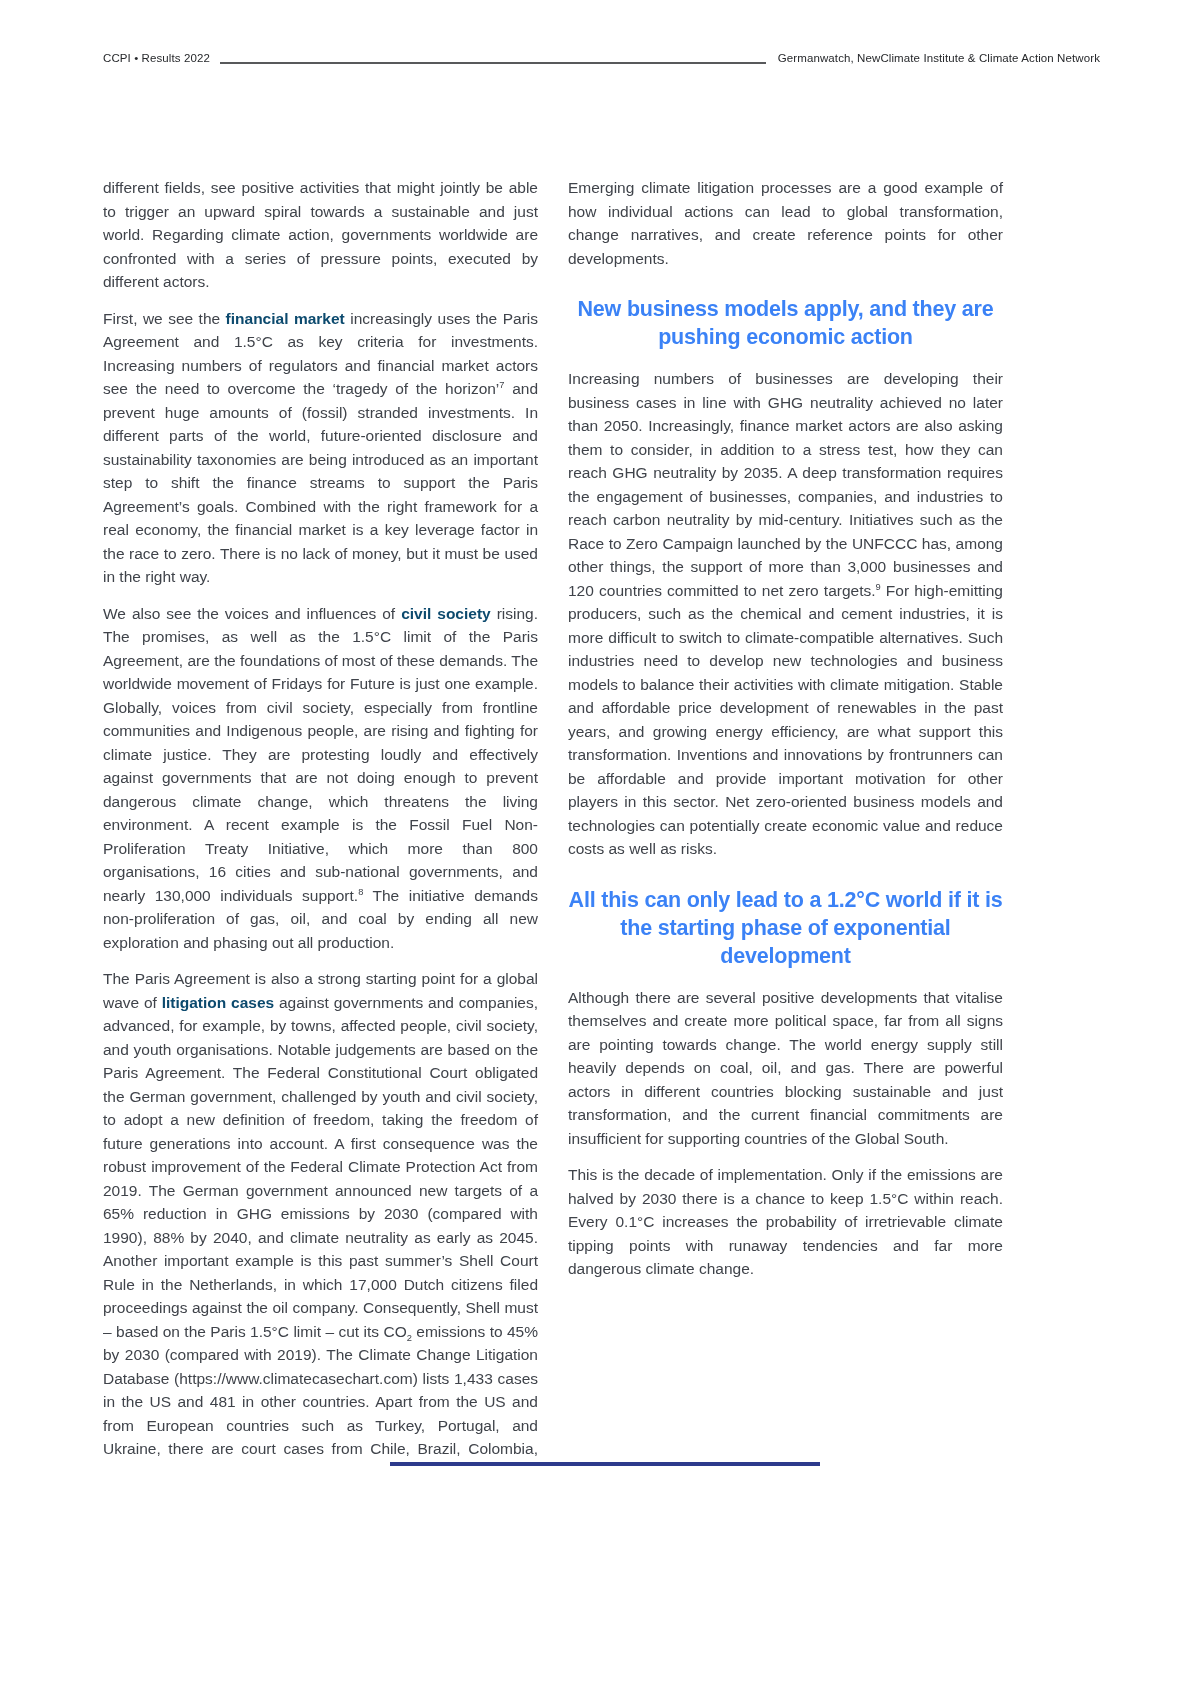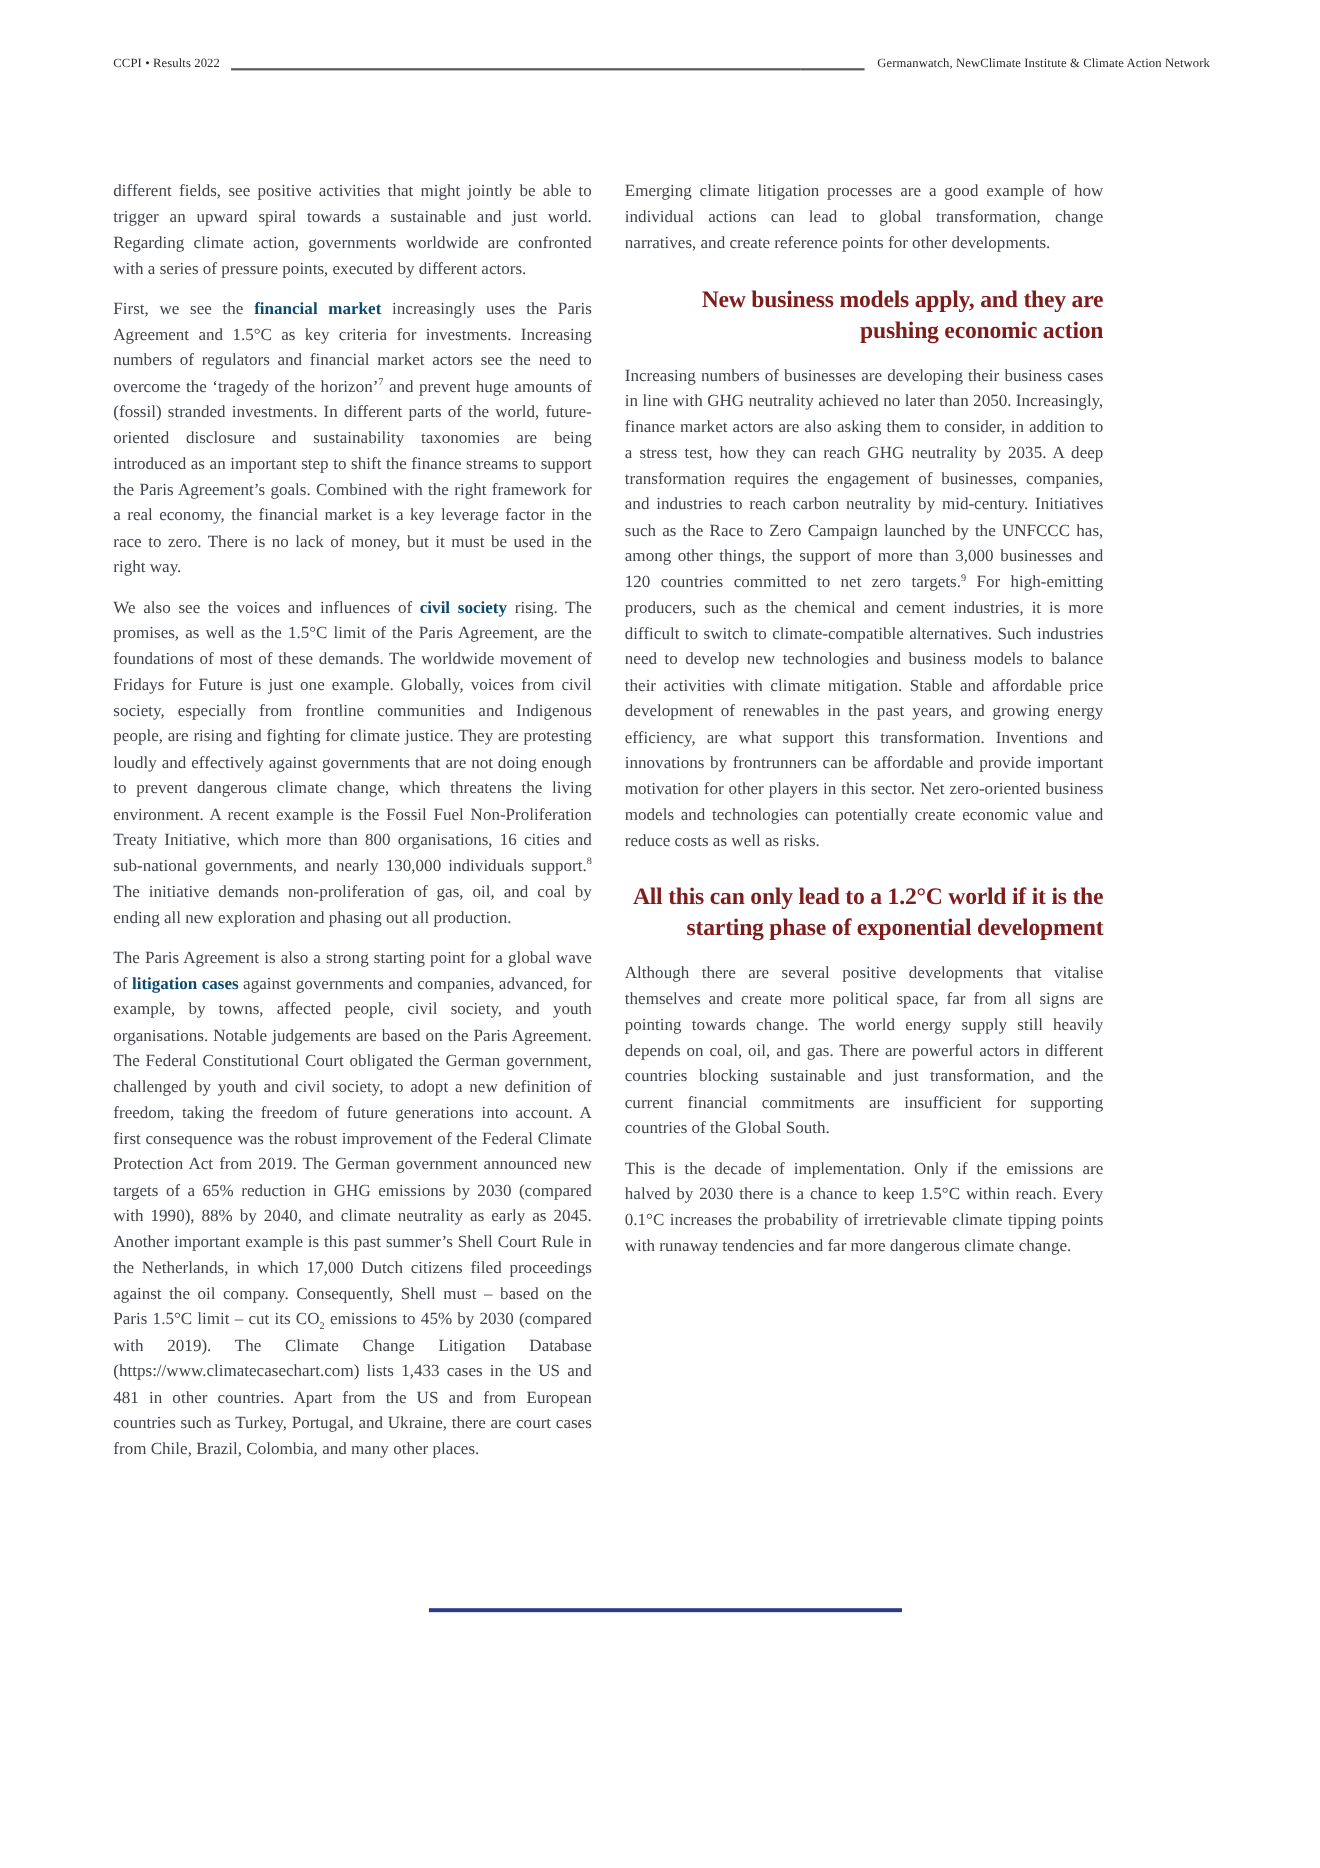--- a/index.html
+++ b/index.html
@@ -2,21 +2,21 @@
 <html><head>
 <meta charset="utf-8">
 <style>
   html, body { margin: 0; padding: 0; background: #ffffff; }
   .page {
     position: relative;
     width: 1200px;
     height: 1466px;
     background: #ffffff;
     overflow: hidden;
-    font-family: Liberation Serif, serif;
+    font-family: Liberation Sans, sans-serif;
   }
 
   
   .hdr {
     position: absolute;
     top: 28px;
     left: 103px;
     width: 997px;
     height: 74px;
     display: flex;
@@ -43,21 +43,21 @@
     color: #141724;
     letter-spacing: 0.5px;
     margin-left: 7px;
     position: relative;
     top: 1px;
   }
 
   
   .cols {
     position: absolute;
-    top: 162px;
+    top: 176px;
     left: 103px;
     width: 900px;
     display: flex;
     gap: 30px;
   }
   .col { width: 435px; }
   .col p {
     margin: 0 0 13px 0;
     font-size: 15.5px;
     line-height: 23.5px;
@@ -65,23 +65,23 @@
     color: #3f434a;
   }
   .col p strong { font-weight: 700; color: #0c4a6e; }
   .col p sup { font-size: 0.6em; line-height: 0; }
   .col p sub { font-size: 0.6em; line-height: 0; }
   .col h2 {
     margin: 25px 0 16px 0;
     font-size: 21.5px;
     line-height: 28px;
     font-weight: 700;
-    color: #7f1d1d;
+    color: #3b82f6;
     letter-spacing: -0.2px;
-    text-align: right;
+    text-align: center;
   }
 
   
   .footer-num {
     position: absolute;
     top: 1636px;
     left: 0;
     width: 100%;
     text-align: center;
     font-size: 15px;

